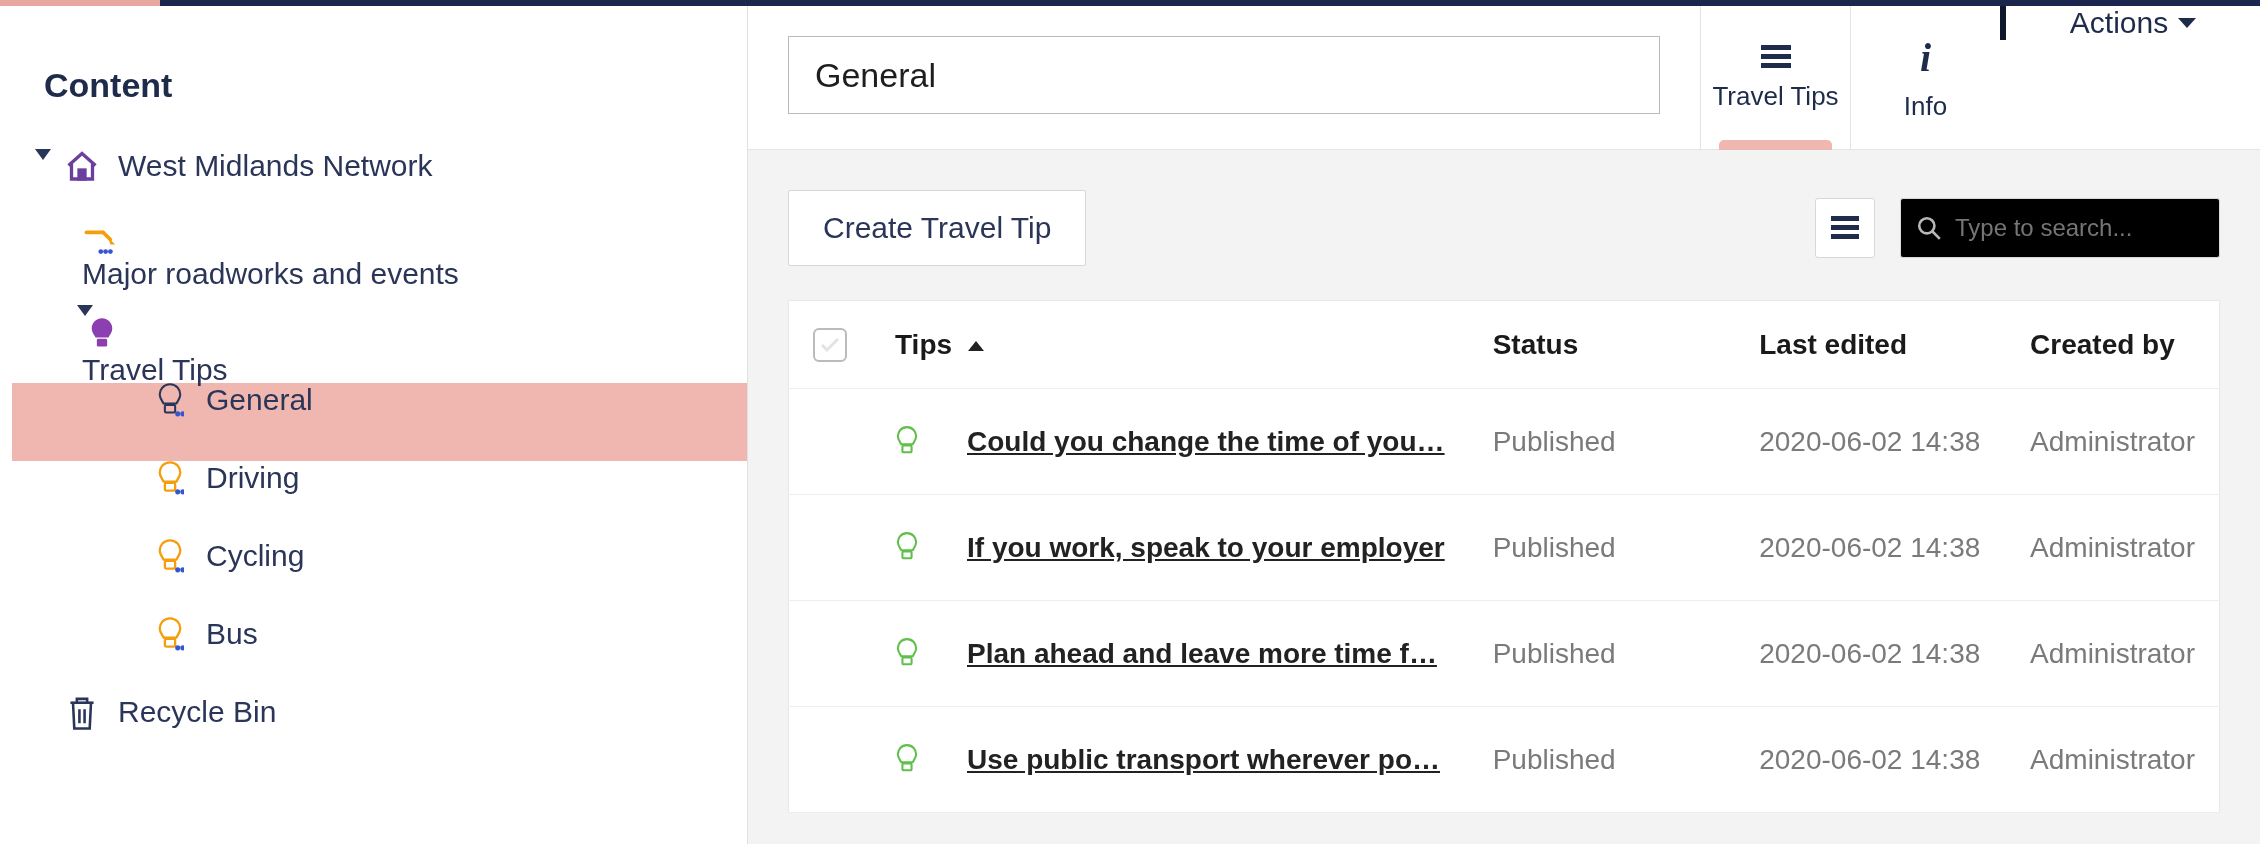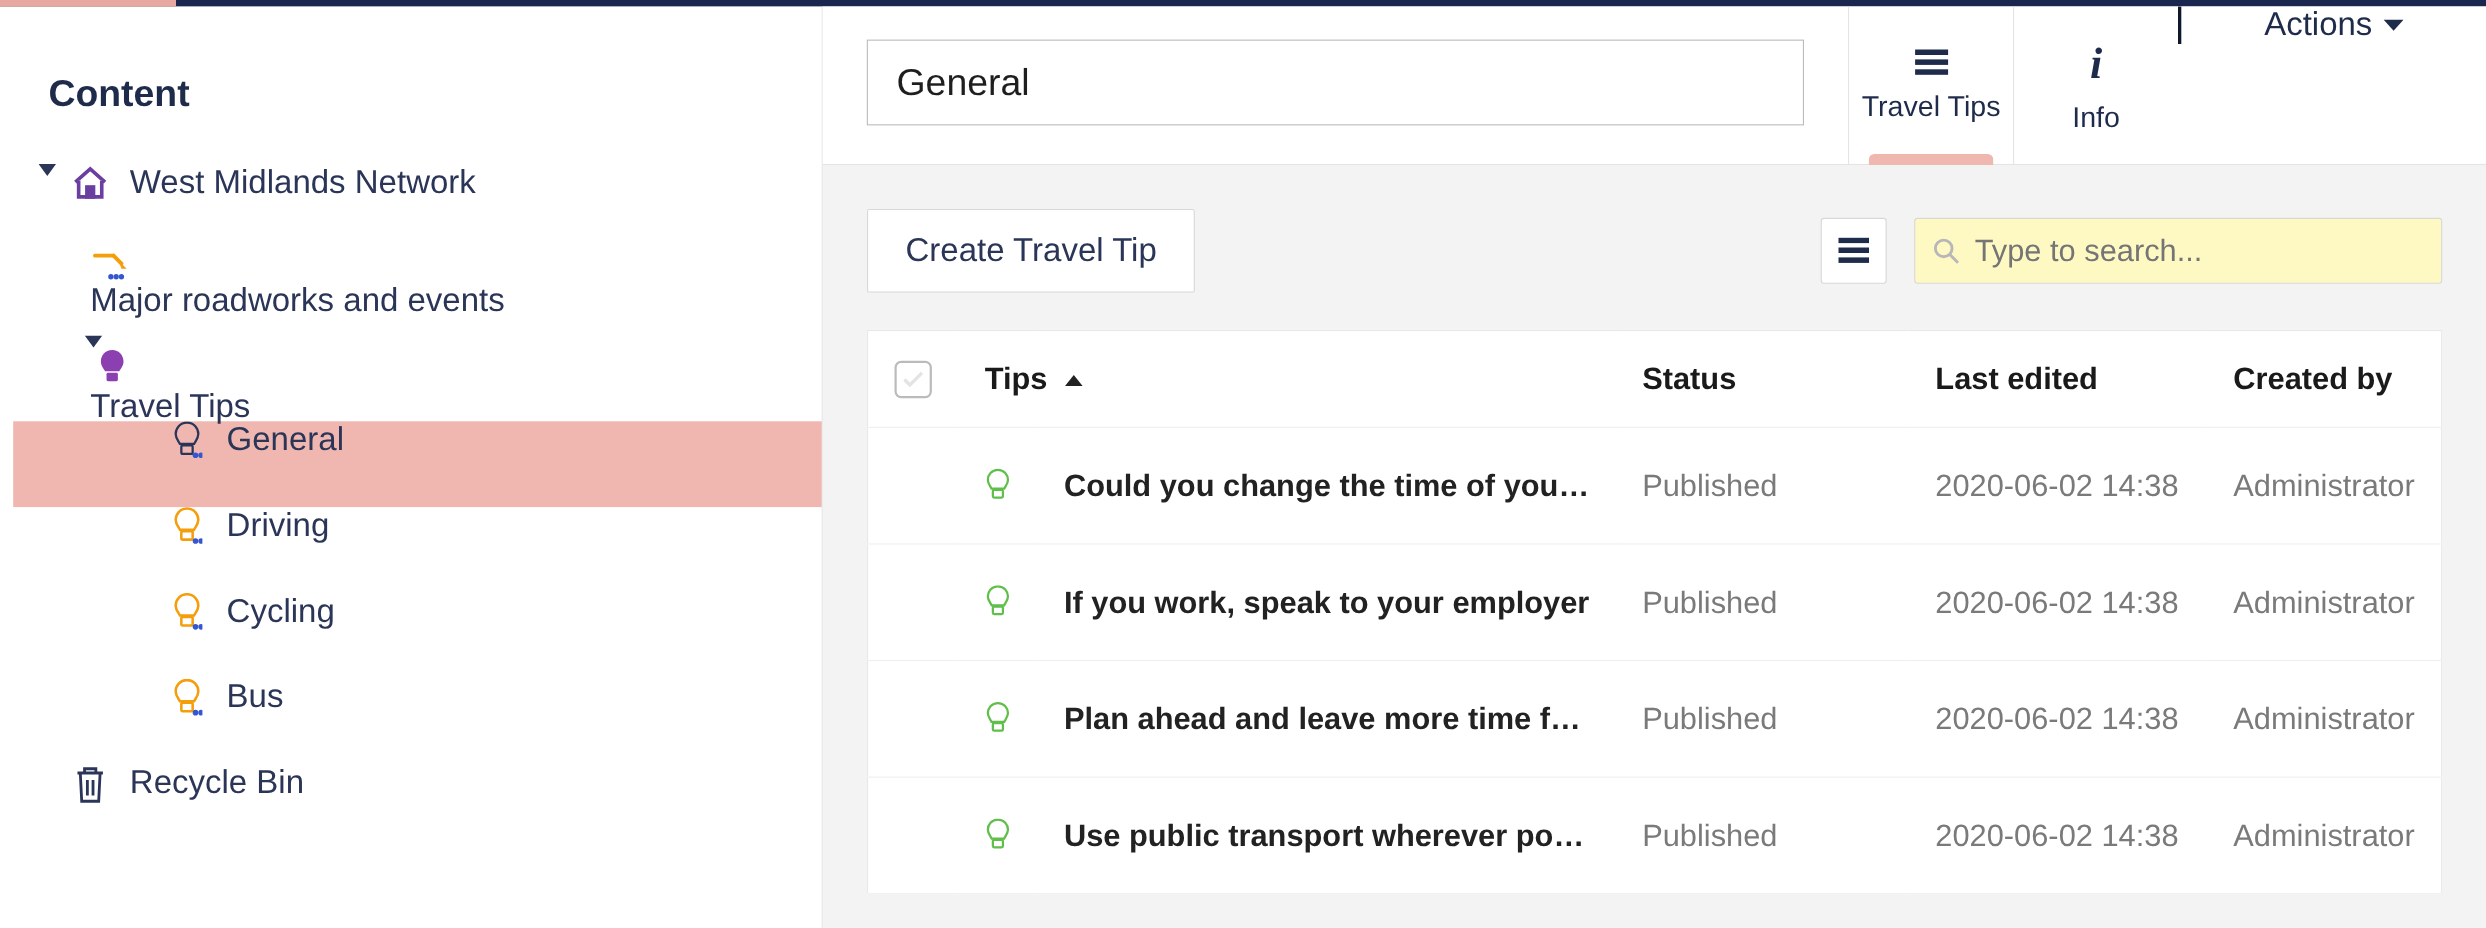--- a/index.html
+++ b/index.html
@@ -117,22 +117,22 @@
   .toptab.active::after{
     content:"";
     position:absolute;
     bottom:-1px;
     left:18px;right:18px;
     height:10px;
     background:#efb7af;
     border-radius:5px 5px 0 0;
   }
   .actions-btn{
-    border-left:3px solid #0f172a;
-    width:280px;
+    border-left:6px solid #0f172a;
+    width:260px;
     display:flex;
     align-items:center;
     justify-content:center;
     gap:10px;
     font-size:30px;
     color:#1e2b4a;
     cursor:pointer;
     text-align:center;
   }
   .caret-down{
@@ -163,25 +163,25 @@
   .spacer{flex:1;}
   .square-btn{
     width:60px;height:60px;
     border:1px solid #d8d8d8;
     background:#fff;
     display:flex;align-items:center;justify-content:center;
     cursor:pointer;
     border-radius:3px;
   }
   .search-input{
-    width:480px;
+    width:320px;
     height:60px;
     border:1px solid #d8d8d8;
-    background:#fef9c3;
-    font-size:28px;
+    background:#000000;
+    font-size:24px;
     padding:0 18px 0 54px;
     color:#666;
     font-family:inherit;
     border-radius:3px;
   }
   .search-wrap{position:relative;}
   .search-wrap .sicon{position:absolute;left:16px;top:50%;transform:translateY(-50%);}
 
   .table{
     width:100%;
@@ -209,21 +209,21 @@
   .col-author{color:#7a7a7a;}
   .checkbox{
     width:34px;height:34px;border:2px solid #bbb;border-radius:6px;display:inline-flex;align-items:center;justify-content:center;
   }
   .checkbox svg{opacity:.4;}
   .sort-caret{
     display:inline-block;width:0;height:0;border-left:8px solid transparent;border-right:8px solid transparent;border-bottom:10px solid #222;margin-left:8px;vertical-align:middle;
   }
   .name-cell{
     display:flex;align-items:center;gap:24px;
-    overflow:hidden;white-space:nowrap;text-overflow:ellipsis;
+    overflow:hidden;white-space:nowrap;text-overflow:ellipsis;text-decoration:underline;
   }
   .name-text{overflow:hidden;text-overflow:ellipsis;}
 </style>
 </head>
 <body>
 
 <div class="app">
 
   <aside class="sidebar">
     <div class="sidebar-header">Content</div>

